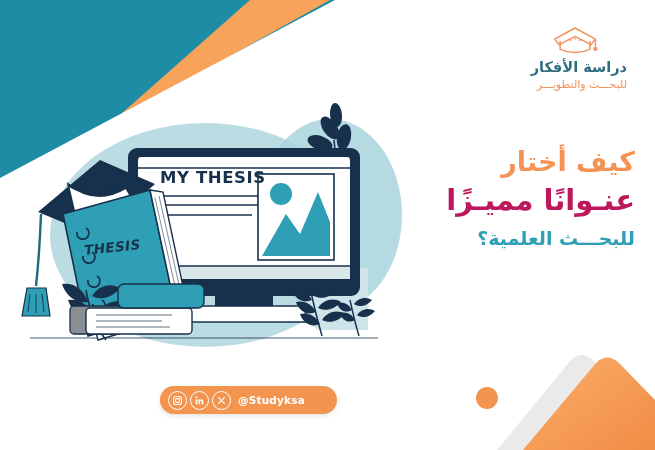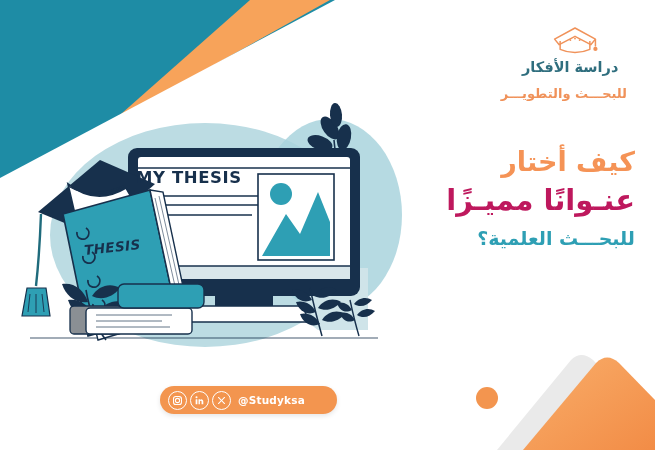--- a/index.html
+++ b/index.html
@@ -52,39 +52,39 @@
     margin-top:7px;
     white-space:nowrap;
   }
 
   
   #logo{
     position:absolute;
     right:28px;
     top:24px;
     width:105px;
-    text-align:left;
+    text-align:right;
     direction:rtl;
     z-index:40;
   }
   #logo .logo-mark{width:52px;height:34px;margin:0 auto 2px auto;display:block;}
   #logo .logo-title{
     font-size:14.5px;
     font-weight:bold;
     color:#2F6E7E;
     letter-spacing:0px;
     line-height:1.1;
     white-space:nowrap;
   }
   #logo .logo-sub{
-    font-size:13px;
-    font-weight:bold;
+    font-size:11px;
+    font-weight:normal;
     color:#F0925A;
     letter-spacing:1.2px;
-    margin-top:10px;
+    margin-top:2px;
     white-space:nowrap;
   }
 
   
   #footer-bar{
     position:absolute;
     left:160px;
     top:386px;
     height:28px;
     display:flex;
@@ -112,21 +112,21 @@
     letter-spacing:0.2px;
     margin-left:4px;
     margin-right:18px;
     white-space:nowrap;
   }
   .flabel.last{margin-right:0;}
 
   
   #thesis-screen-title{
     position:absolute;
-    left:136px;top:168px;
+    left:160px;top:168px;
     font-size:16.5px;
     font-weight:bold;
     color:#17304C;
     letter-spacing:0.6px;
     z-index:30;
     white-space:nowrap;
   }
   #book-title{
     position:absolute;
     left:84px;top:239px;

